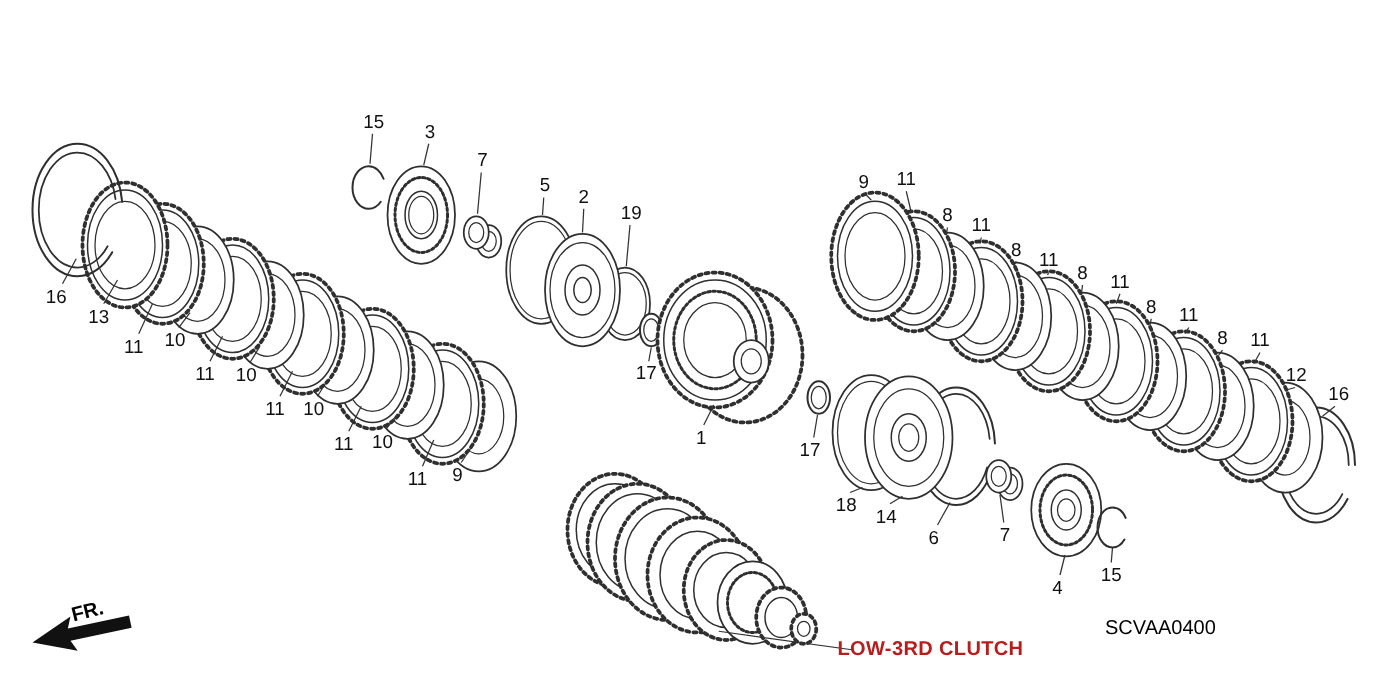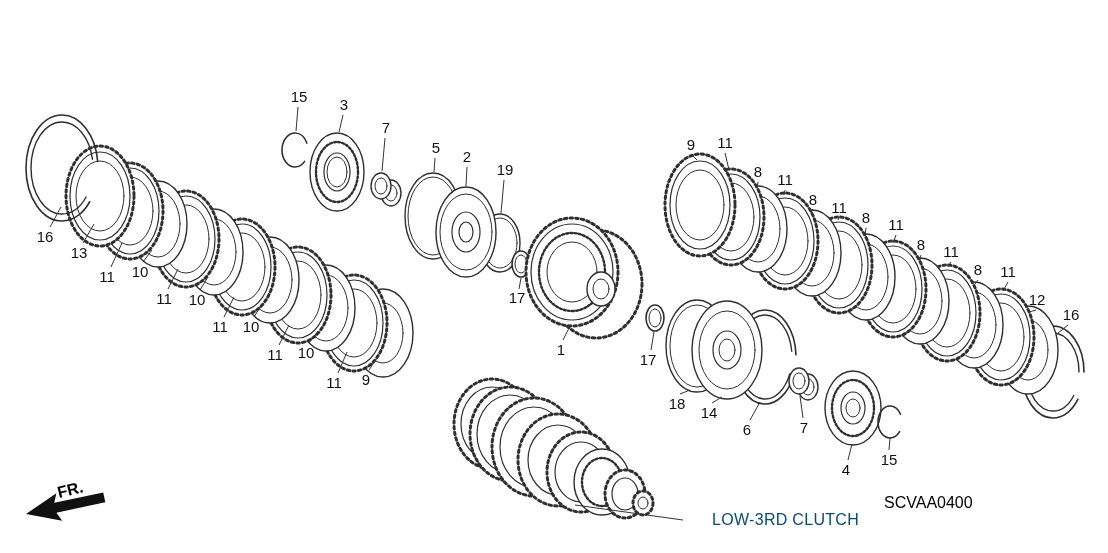--- a/index.html
+++ b/index.html
@@ -9,21 +9,21 @@
   .p{stroke:#2f2f2f;fill:none;stroke-linecap:round}
   .pw{fill:#fff}
   .teeth{stroke-width:3;stroke-dasharray:2.5 3.2}
   .coil{stroke-width:2.4;stroke-dasharray:2 2.2}
   .s1{stroke-width:1}
   .s12{stroke-width:1.2}
   .s14{stroke-width:1.4}
   .s16{stroke-width:1.6}
   .leader{stroke:#333;stroke-width:1}
   .callout{font-family:"Liberation Sans",sans-serif;font-size:15px;fill:#111;text-anchor:middle}
-  .title{position:absolute;left:712px;top:511px;font-size:16px;font-weight:normal;color:#0c4a6e;letter-spacing:.3px}
+  .title{position:absolute;left:670px;top:511px;font-size:16px;font-weight:bold;color:#b91c1c;letter-spacing:.3px}
   .code{position:absolute;left:884px;top:494px;font-size:16px;color:#000000}
   .fr{position:absolute;left:60px;top:484px;font-size:16px;font-weight:bold;color:#000;
       transform:rotate(-14deg);transform-origin:left bottom}
 </style>
 </head>
 <body>
 
 <div class="stage">
 
   <svg width="1108" height="553" viewBox="0 0 1108 553">

